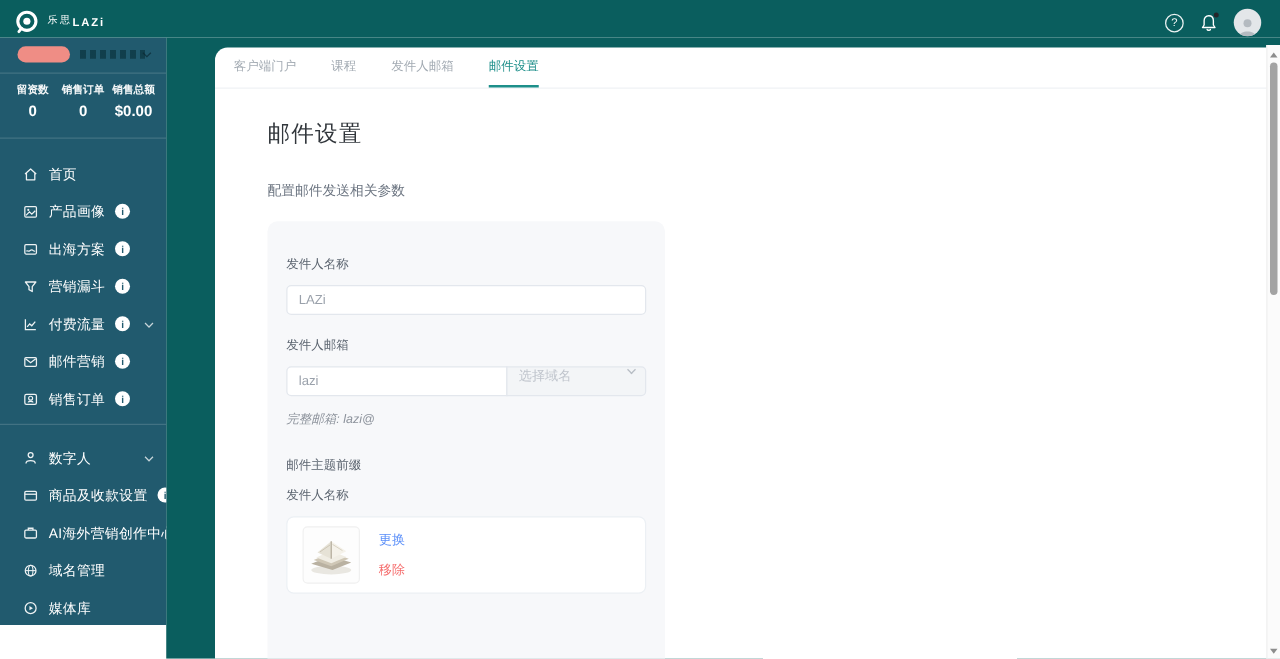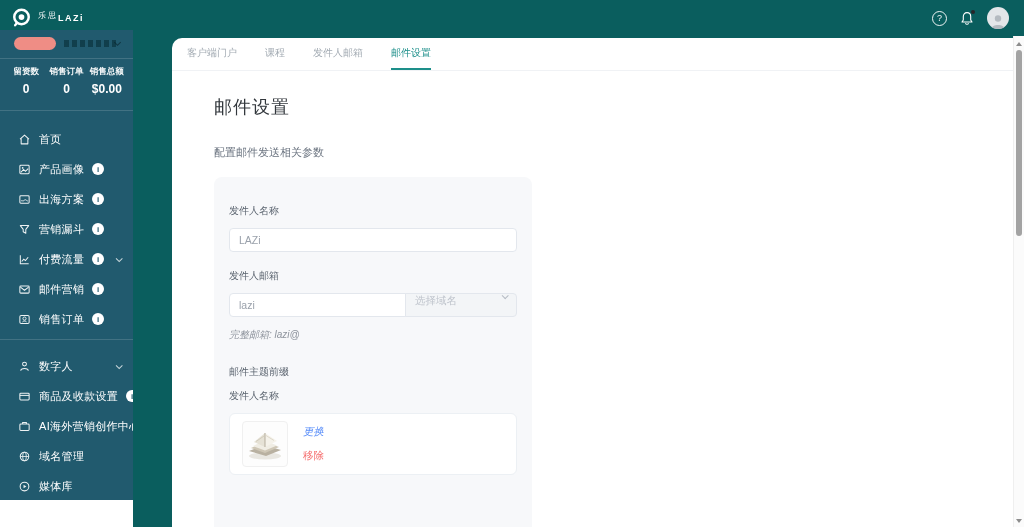--- a/index.html
+++ b/index.html
@@ -79,21 +79,21 @@
            border-radius:0 4px 4px 0;display:flex;align-items:flex-start;justify-content:space-between;
            padding:0 9px;font-size:10.5px;color:#bfc4cc;cursor:pointer;}
   .sel-caret{width:5px;height:5px;border-right:1.2px solid #b6bcc4;border-bottom:1.2px solid #b6bcc4;
            transform:rotate(45deg) translateY(-1px);}
   .hint{font-size:10px;font-style:italic;color:var(--text-muted);margin-bottom:23px;}
   .logo-box{background:#fff;border:1px solid #ecf0f4;border-radius:6px;height:62px;display:flex;
            align-items:center;padding:0 12px;margin-bottom:27px;}
   .logo-thumb{width:46px;height:46px;border:1px solid #f0f0f0;border-radius:4px;background:#fdfdfd;
            display:flex;align-items:center;justify-content:center;overflow:hidden;}
   .logo-actions{margin-left:15px;display:flex;flex-direction:column;gap:10px;font-size:10.5px;}
-  .lnk-replace{color:var(--link-blue);cursor:pointer;font-style:italic;}
+  .lnk-replace{color:var(--link-blue);cursor:pointer;}
   .lnk-remove{color:var(--danger-red);cursor:pointer;}
 
   
   .vscroll{position:absolute;top:36px;right:0;width:11px;bottom:0;background:#fbfbfb;
            border-left:1px solid #efefef;z-index:8;}
   .vs-up{width:0;height:0;border-left:3.5px solid transparent;border-right:3.5px solid transparent;
          border-bottom:4px solid #8d8d8d;margin:6px auto 0;}
   .vs-thumb{position:absolute;top:14px;left:2px;width:6px;height:186px;background:#a3a3a3;border-radius:3px;cursor:pointer;}
   .vs-down{position:absolute;bottom:4px;left:2px;width:0;height:0;border-left:3.5px solid transparent;
          border-right:3.5px solid transparent;border-top:4px solid #8d8d8d;}

